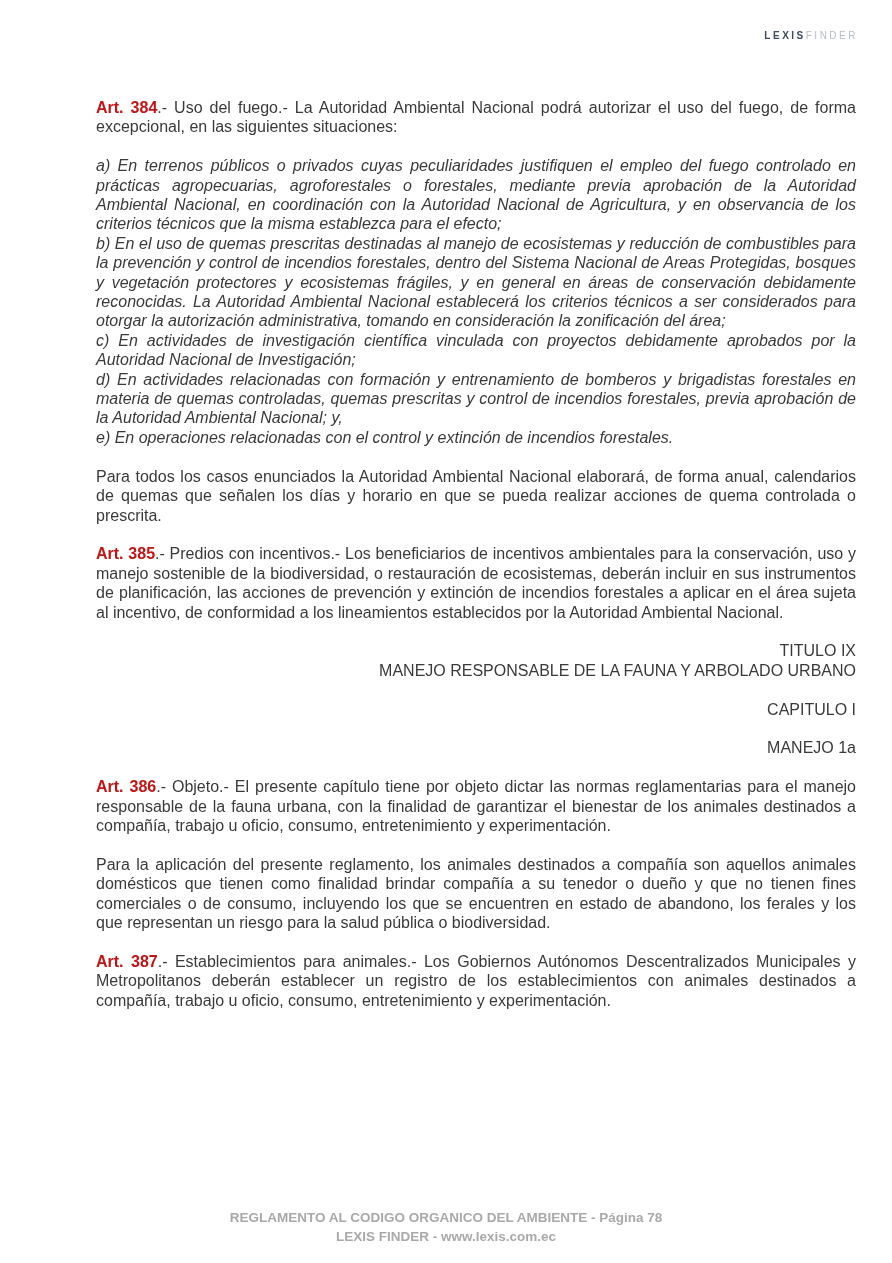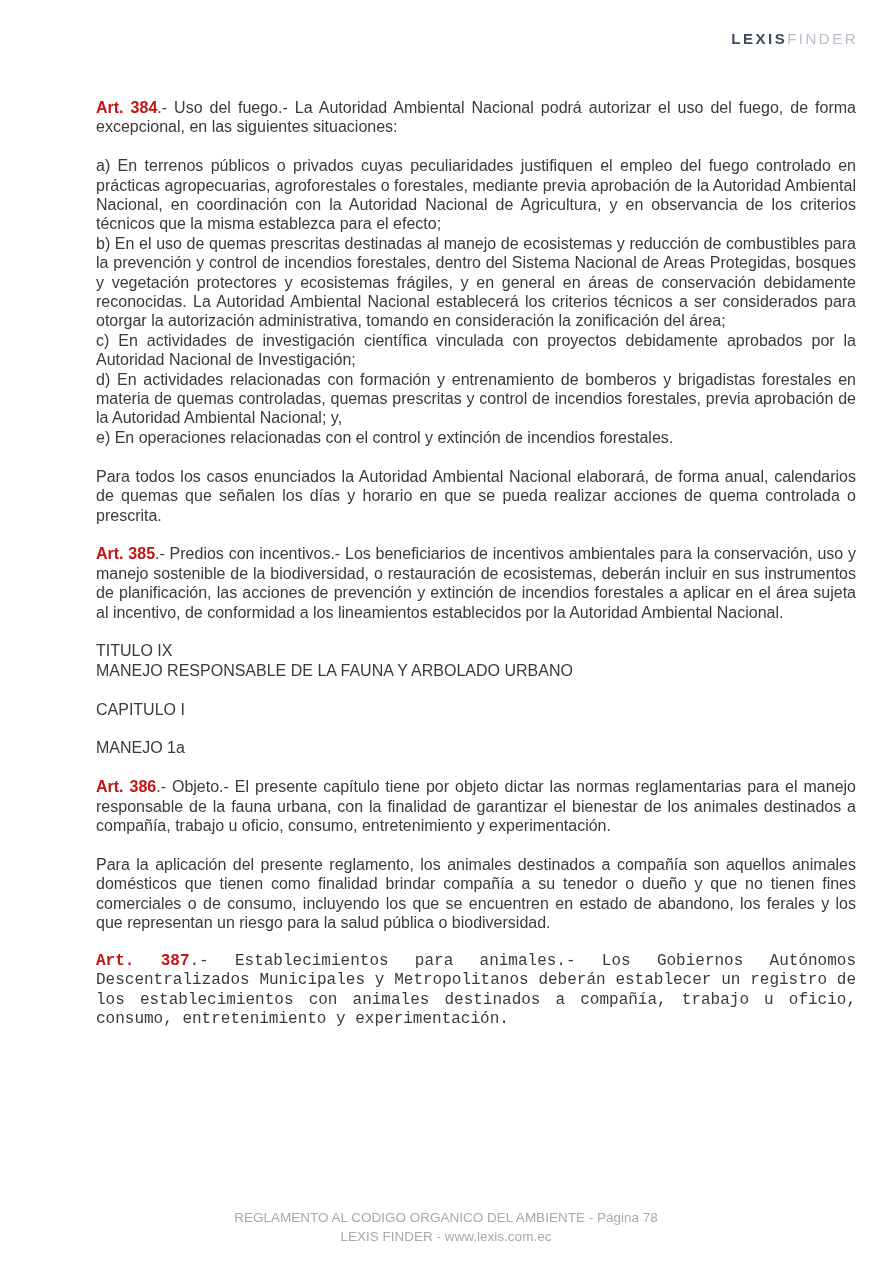--- a/index.html
+++ b/index.html
@@ -9,52 +9,53 @@
     height: 1263px;
     position: relative;
     font-family: "Liberation Sans", "DejaVu Sans", sans-serif;
     color: #3a3a3a;
     overflow: hidden;
   }
   .logo {
     position: absolute;
     top: 30px;
     right: 34px;
-    font-size: 15px;
+    font-size: 10px;
     letter-spacing: 2.5px;
     user-select: none;
   }
   .logo .logo-bold   { font-weight: bold; color: #3d4a5c; }
   .logo .logo-light  { font-weight: normal; color: #b6bdc6; }
 
   .content {
     position: absolute;
     top: 98px;
     left: 96px;
     width: 760px;
     font-size: 16px;
     line-height: 19.4px;
   }
   .block { margin-bottom: 19.4px; }
-  .block:last-child { margin-bottom: 0; font-family: Liberation Mono, monospace; }
+  .block:last-child { margin-bottom: 0; }
   .block.article, .block.plain { text-align: justify; }
   .block.list { margin-bottom: 19.4px; }
-  .block.list .list-item { text-align: justify; }
-  .block.lines { text-align: left; }
+  .block.list .list-item { text-align: justify; font-style: italic; }
+  .block.lines { text-align: right; }
   .art-label { font-weight: bold; color: #c51212; }
 
   .footer {
     position: absolute;
     left: 0;
     top: 1208px;
     width: 892px;
     text-align: center;
     font-size: 13.5px;
     line-height: 19px;
     color: #a9a9a9;
+    font-weight: bold;
   }
 </style>
 </head>
 <body>
 
 <header class="logo">
   <span class="logo-bold">LEXIS</span><span class="logo-light">FINDER</span>
 </header>
 
 <main class="content" id="doc-body">

